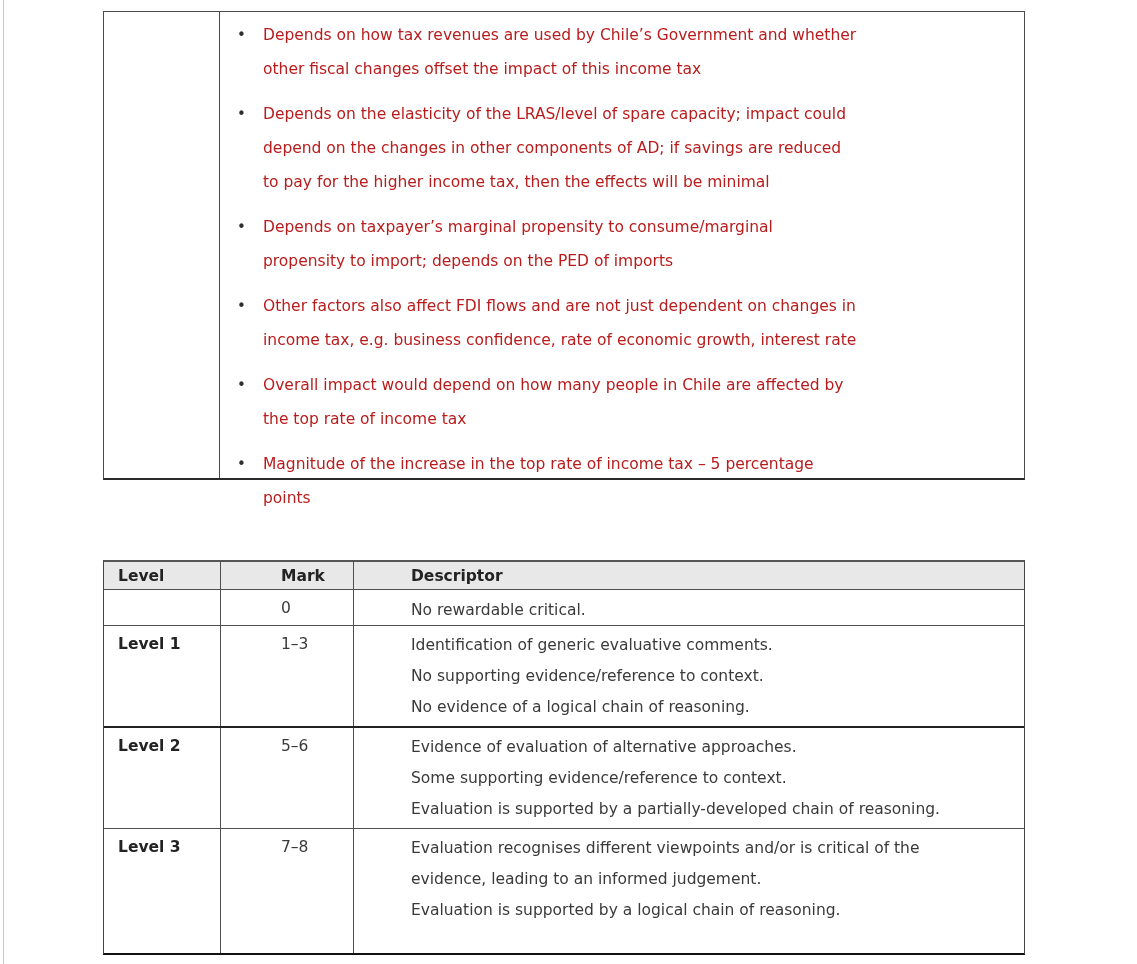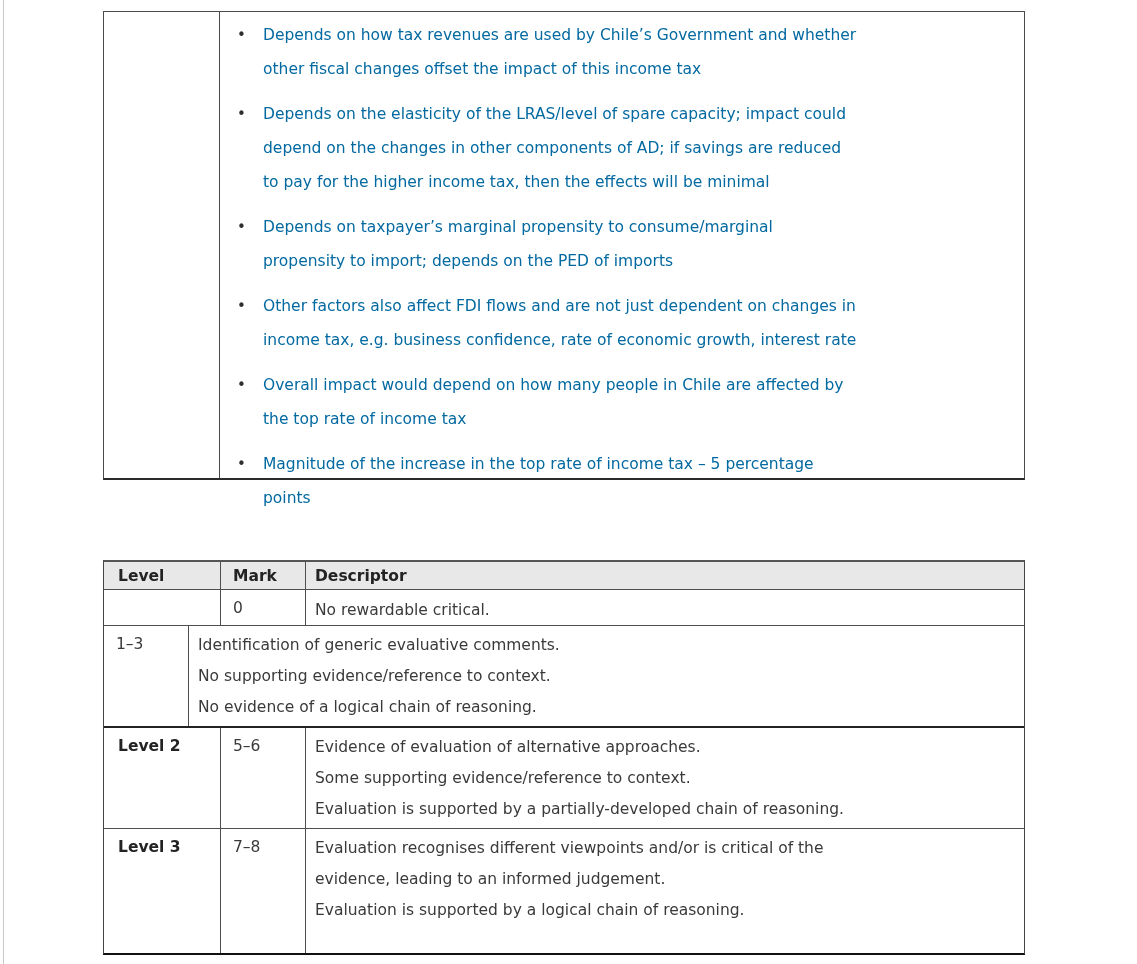--- a/index.html
+++ b/index.html
@@ -57,38 +57,39 @@
     flex: 0 0 26px;
     font-size: 15px;
     line-height: 34px;
     color: #2f2f2f;
   }
   .bullet-text {
     flex: 1;
     font-size: 15.5px;
     line-height: 34px;
     white-space: pre-line;
-    color: #0369a1;
+    color: #b91c1c;
   }
 
   
   .levels-table {
     position: absolute;
     left: 103px;
     top: 560px;
     width: 922px;
     border: 1px solid #454545;
     border-top: 2px solid #555555;
     border-bottom: 2px solid #111111;
     box-sizing: border-box;
     background: #fff;
   }
   .lv-row {
     display: flex;
     box-sizing: border-box;
+    gap: 48px;
   }
   .lv-row + .lv-row {
     border-top: 1px solid #4f4f4f;
   }
   .lv-row.heavy-top {
     border-top: 2px solid #222222;
   }
   .lv-cell-level {
     width: 117px;
     flex: 0 0 117px;
@@ -200,20 +201,21 @@
 
     <div class="lv-row row-zero">
       <div class="lv-cell-level"><span class="level-label"></span></div>
       <div class="lv-cell-mark"><span class="mark-value">0</span></div>
       <div class="lv-cell-desc">
         <p class="desc-par">No rewardable critical.</p>
       </div>
     </div>
 
     <div class="lv-row row-level1">
+      <div class="lv-cell-level"><span class="level-label">Level 1</span></div>
       <div class="lv-cell-mark"><span class="mark-value">1–3</span></div>
       <div class="lv-cell-desc">
         <p class="desc-par">Identification of generic evaluative comments.</p>
         <p class="desc-par">No supporting evidence/reference to context.</p>
         <p class="desc-par">No evidence of a logical chain of reasoning.</p>
       </div>
     </div>
 
     <div class="lv-row row-level2 heavy-top">
       <div class="lv-cell-level"><span class="level-label">Level 2</span></div>

